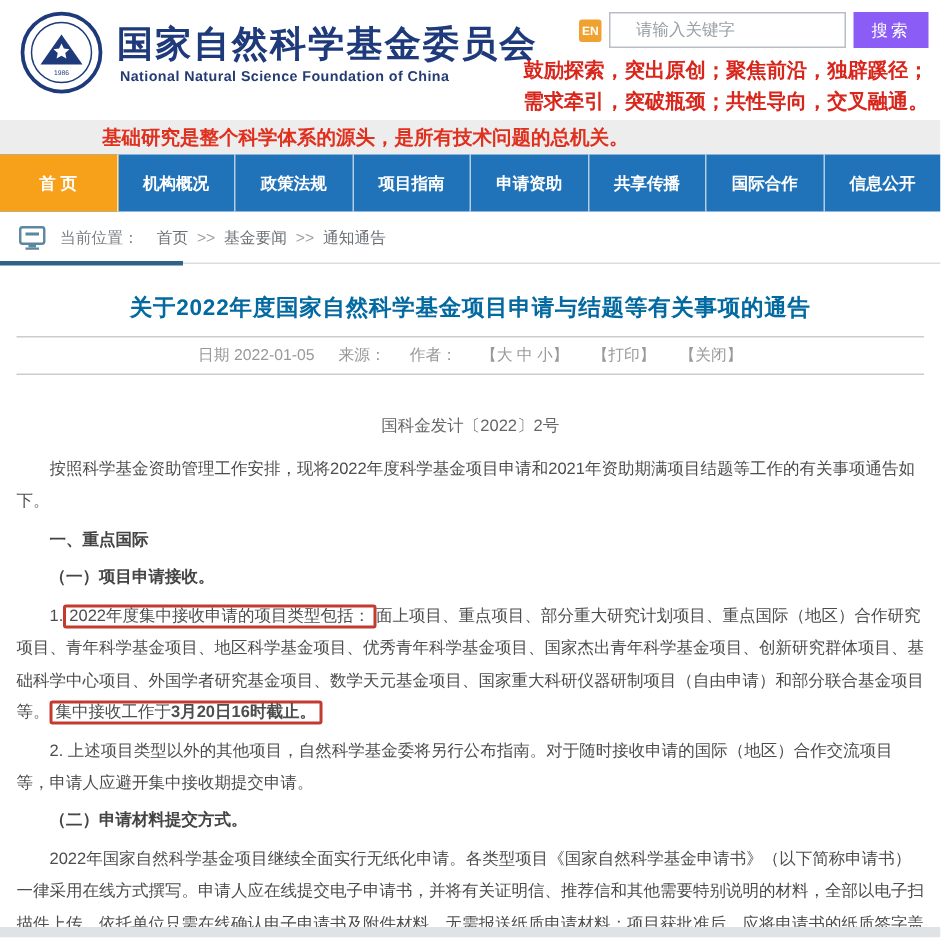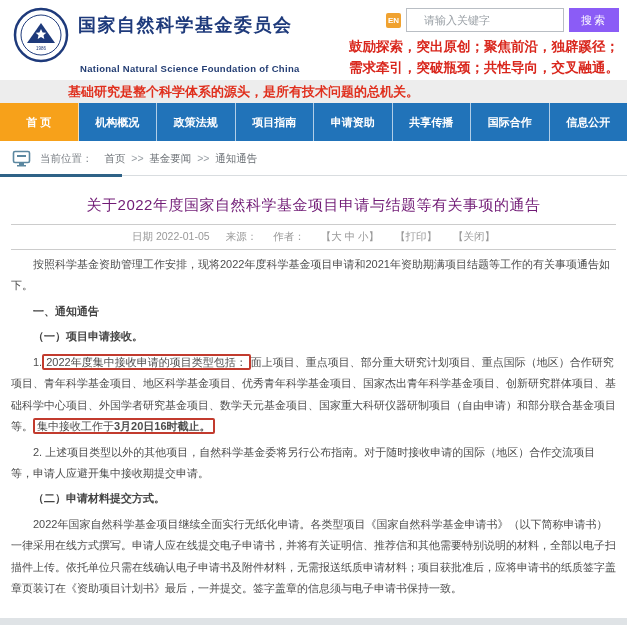--- a/index.html
+++ b/index.html
@@ -7,24 +7,24 @@
   body {
     width:627px; height:625px; overflow:hidden; background:#fff;
     font-family:"Liberation Sans","DejaVu Sans",sans-serif;
     position:relative;
   }
   
   .header { position:relative; height:80px; background:#fff; }
   .logo { position:absolute; left:13px; top:7px; width:56px; height:56px; }
   .site-title {
     position:absolute; left:78px; top:13px; color:#1E3A7B;
-    font-size:18px; font-weight:bold; letter-spacing:1.5px; white-space:nowrap;
+    font-size:24px; font-weight:bold; letter-spacing:1.5px; white-space:nowrap;
   }
   .site-subtitle {
-    position:absolute; left:80px; top:63px; color:#233d73;
+    position:absolute; left:80px; top:46px; color:#233d73;
     font-size:9.5px; font-weight:bold; letter-spacing:.3px; white-space:nowrap;
   }
   .search-row { position:absolute; right:8px; top:8px; display:flex; align-items:center; gap:5px; }
   .en-badge {
     width:15px; height:15px; background:#F0A230; color:#fff; font-size:8px; font-weight:bold;
     display:flex; align-items:center; justify-content:center; border-radius:2px; cursor:pointer;
   }
   .search-input {
     width:158px; height:24px; border:1px solid #b9bec4; font-size:11px;
     padding:0 17px; color:#333; outline:none;
@@ -58,21 +58,21 @@
     padding:9px 0 7px 12px; color:#7a7f85; font-size:10.5px;text-align:center;
   }
   .crumb-link { color:#6b7075; cursor:pointer; }
   .crumb-sep { color:#9aa0a6; }
   .crumb-rule { position:relative; height:4px; margin:0; }
   .crumb-rule .thin { position:absolute; left:0; right:0; top:1px; height:1px; background:#d9dde0; }
   .crumb-rule .thick { position:absolute; left:0; top:0; width:122px; height:3px; background:#2E6287; }
   
   .article { padding:12px 11px 0 11px; color:#4d4d4d; }
   .article-title {
-    text-align:center; font-size:15px; font-weight:normal; color:#701a75;
+    text-align:center; font-size:15px; font-weight:bold; color:#0369a1;
     margin:6px 0 9px 0; letter-spacing:.5px;
   }
   .meta {
     display:flex; justify-content:center; align-items:center; gap:16px;
     border-top:1px solid #ccc; border-bottom:1px solid #ccc;
     padding:5px 0; color:#999; font-size:10.5px; white-space:nowrap;
   }
   .meta .ctl { cursor:pointer; color:#999; }
   .doc-number { text-align:center; color:#666; font-size:11px; margin:26px 0 12px 0; }
   .article p { font-size:11px; line-height:1.95; margin:4px 0; text-indent:2em; }
@@ -140,23 +140,24 @@
 <div class="article">
   <div class="article-title">关于2022年度国家自然科学基金项目申请与结题等有关事项的通告</div>
   <div class="meta">
     <span>日期 2022-01-05</span>
     <span>来源：</span>
     <span>作者：</span>
     <span class="ctl">【大 中 小】</span>
     <span class="ctl">【打印】</span>
     <span class="ctl">【关闭】</span>
   </div>
+  <div class="doc-number">国科金发计〔2022〕2号</div>
   <div id="article-body">
       <p class="body"><span><span>按照科学基金资助管理工作安排，现将2022年度科学基金项目申请和2021年资助期满项目结题等工作的有关事项通告如下。</span></span></p>
-      <p class="heading"><span><span>一、通知通告</span></span></p>
+      <p class="heading"><span><span>一、重点国际</span></span></p>
       <p class="heading"><span><span>（一）项目申请接收。</span></span></p>
       <p class="body"><span><span>1.</span></span><span class="redbox"><span>2022年度集中接收申请的项目类型包括：</span></span><span><span>面上项目、重点项目、部分重大研究计划项目、重点国际（地区）合作研究项目、青年科学基金项目、地区科学基金项目、优秀青年科学基金项目、国家杰出青年科学基金项目、创新研究群体项目、基础科学中心项目、外国学者研究基金项目、数学天元基金项目、国家重大科研仪器研制项目（自由申请）和部分联合基金项目等。</span></span><span class="redbox"><span>集中接收工作于</span><span class="bold">3月20日16时</span><span class="bold">截止。</span></span></p>
       <p class="body"><span><span>2. 上述项目类型以外的其他项目，自然科学基金委将另行公布指南。对于随时接收申请的国际（地区）合作交流项目等，申请人应避开集中接收期提交申请。</span></span></p>
       <p class="heading"><span><span>（二）申请材料提交方式。</span></span></p>
       <p class="body"><span><span>2022年国家自然科学基金项目继续全面实行无纸化申请。各类型项目《国家自然科学基金申请书》（以下简称申请书）一律采用在线方式撰写。申请人应在线提交电子申请书，并将有关证明信、推荐信和其他需要特别说明的材料，全部以电子扫描件上传。依托单位只需在线确认电子申请书及附件材料，无需报送纸质申请材料；项目获批准后，应将申请书的纸质签字盖章页装订在《资助项目计划书》最后，一并提交。签字盖章的信息须与电子申请书保持一致。</span></span></p>
     </div>
 </div>
 
 <div class="footer-strip"></div>
 

